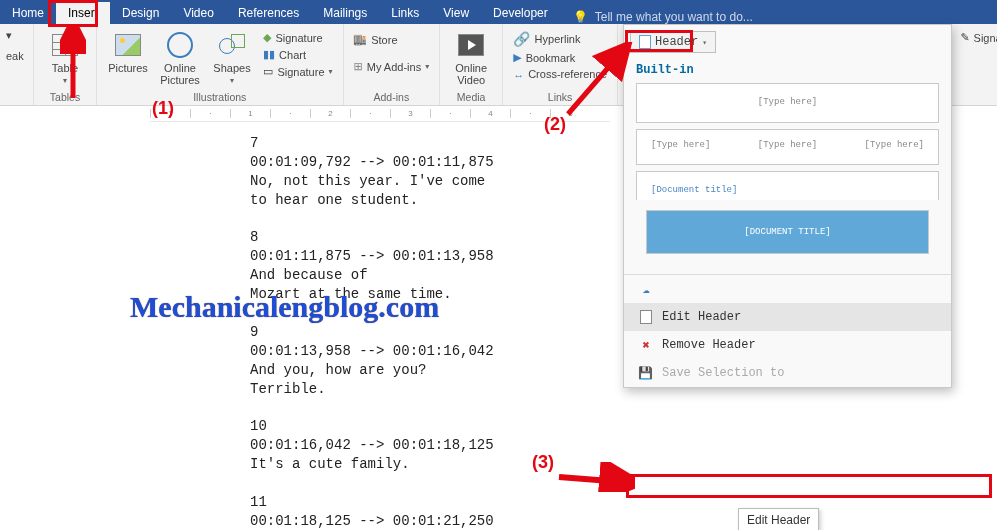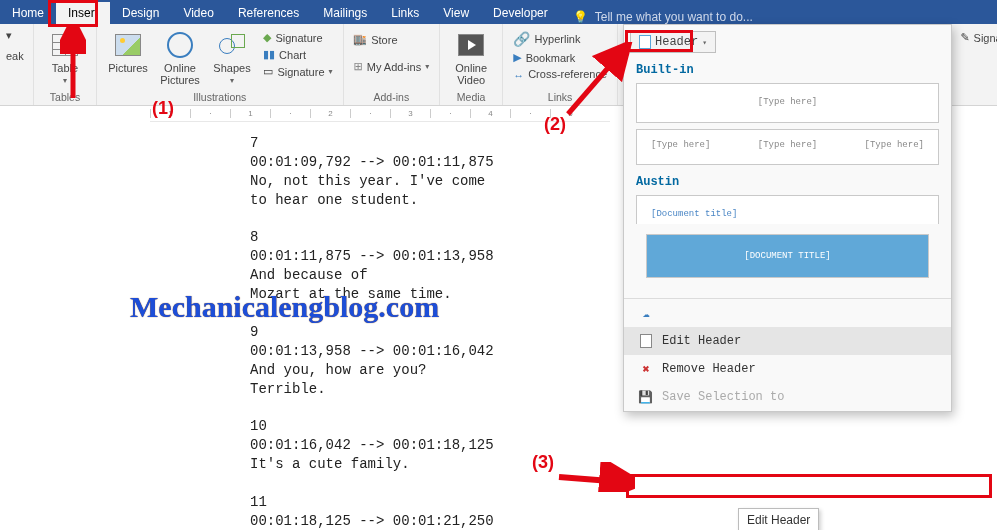--- a/index.html
+++ b/index.html
@@ -291,21 +291,20 @@
     <div class="preview center">
       <span class="ph">[Type here]</span>
     </div>
 
     <div class="preview three">
       <span class="ph">[Type here]</span>
       <span class="ph">[Type here]</span>
       <span class="ph">[Type here]</span>
     </div>
 
-    <div class="section-title" style="font-weight:600; padding-left:0;">Austin</div>
     <div class="preview doc-title" style="border-bottom:0; padding-bottom:4px;">
       <span class="ph">[Document title]</span>
     </div>
 
     <div class="preview band">
       <div class="band">[DOCUMENT TITLE]</div>
     </div>
   </div>
 
   <div class="menu-sep"></div>

